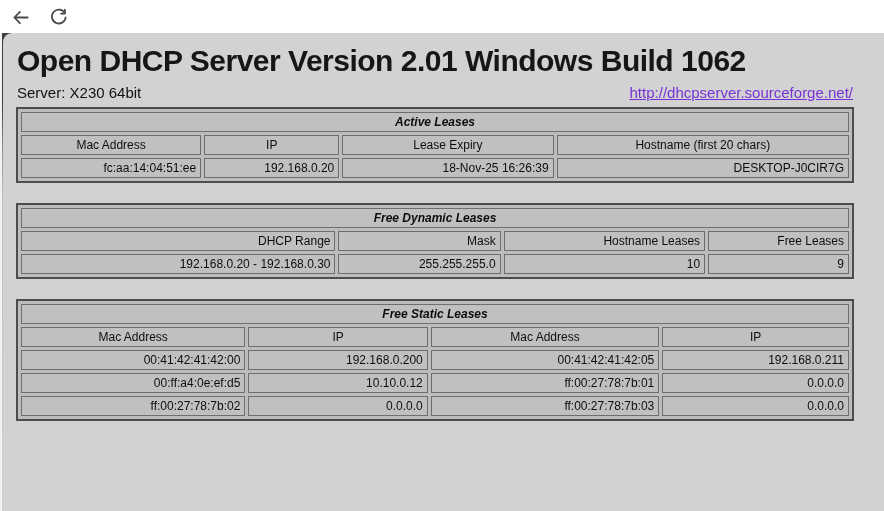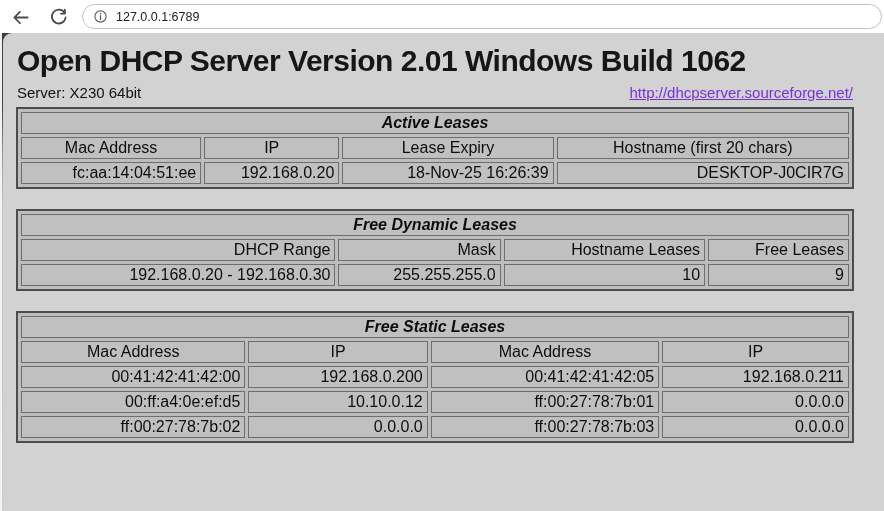--- a/index.html
+++ b/index.html
@@ -29,21 +29,21 @@
                 margin:2px 0 6px 1px; }
   .server-row { display:flex; justify-content:space-between; align-items:baseline;
                 margin:0 1px 6px 1px; font-size:15px; color:#111; }
   .server-label { font-weight:400; }
   .src-link { color:#7733d6; text-decoration:underline; font-size:15px; }
 
   
   table.lease { width:100%; border-collapse:separate; border-spacing:3px;
                 background:#bdbdbd; border:2px solid #4d4d4d; margin-bottom:20px; }
   table.lease td, table.lease th { border:1px solid #6e6e6e; background:#c0c0c0;
-                color:#0d0d0d; font-size:16px; padding:1px 4px; height:20px;
+                color:#0d0d0d; font-size:12px; padding:1px 4px; height:20px;
                 overflow:hidden; white-space:nowrap; }
   td.tbl-title { text-align:center; font-size:21px; font-weight:700; font-style:italic;
                  height:31px; }
   th { font-weight:400; text-align:center; }
   th.al, td.al { text-align:right; }
   th.ar, td.ar { text-align:right; }
 
   .t1c1{width:22.0%} .t1c2{width:16.5%} .t1c3{width:25.8%}
   .t2c1{width:38.4%} .t2c2{width:19.8%} .t2c3{width:24.6%}
   .t3c1{width:27.4%} .t3c2{width:21.9%} .t3c3{width:27.9%}
@@ -62,30 +62,20 @@
     </span>
   </button>
   <button class="nav-btn btn-refresh">
     <span>
       <svg width="19" height="19" viewBox="0 0 16 16">
         <path d="M13.2 4.2 A5.8 5.8 0 1 0 14 8" fill="none" stroke="#4a4a4a" stroke-width="1.5" stroke-linecap="round"></path>
         <path d="M13.4 1.4 V4.7 H10.1" fill="none" stroke="#4a4a4a" stroke-width="1.5" stroke-linecap="round" stroke-linejoin="round"></path>
       </svg>
     </span>
   </button>
-  <div class="url-pill">
-    <span>
-      <svg width="15" height="15" viewBox="0 0 16 16">
-        <circle cx="8" cy="8" r="6" fill="none" stroke="#5f6368" stroke-width="1.2"></circle>
-        <line x1="8" y1="7.2" x2="8" y2="11.2" stroke="#5f6368" stroke-width="1.4" stroke-linecap="round"></line>
-        <circle cx="8" cy="4.9" r="0.9" fill="#5f6368"></circle>
-      </svg>
-    </span>
-    <span class="url-text">127.0.0.1:6789</span>
-  </div>
 </div>
 
 <div class="frame">
 <div class="webpage">
 
   <h1 class="page-title">Open DHCP Server Version 2.01 Windows Build 1062</h1>
 
   <div class="server-row">
     <div>
       <span class="server-label">Server:</span>

